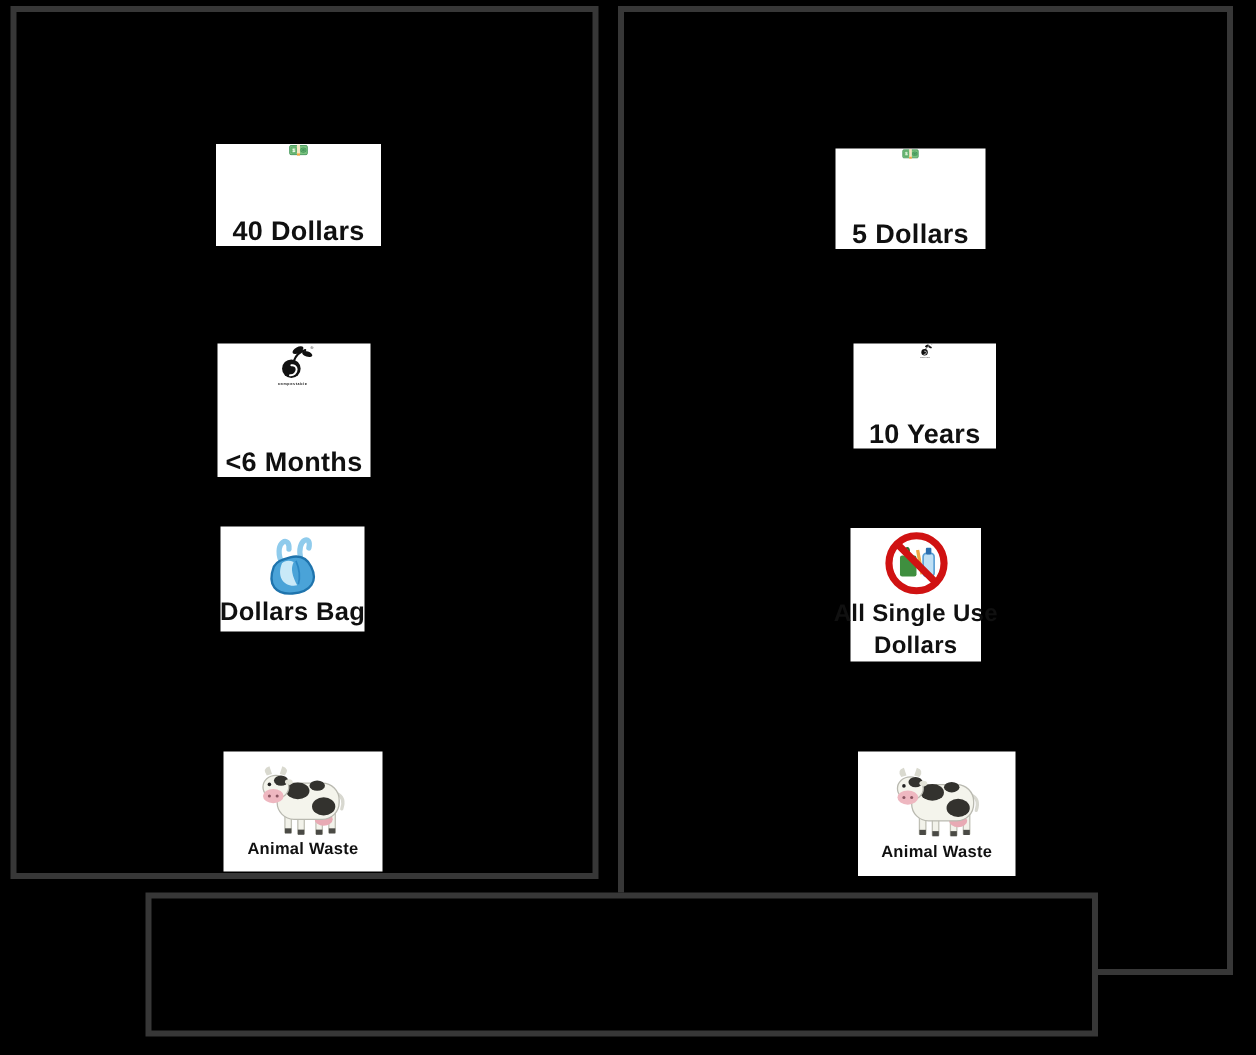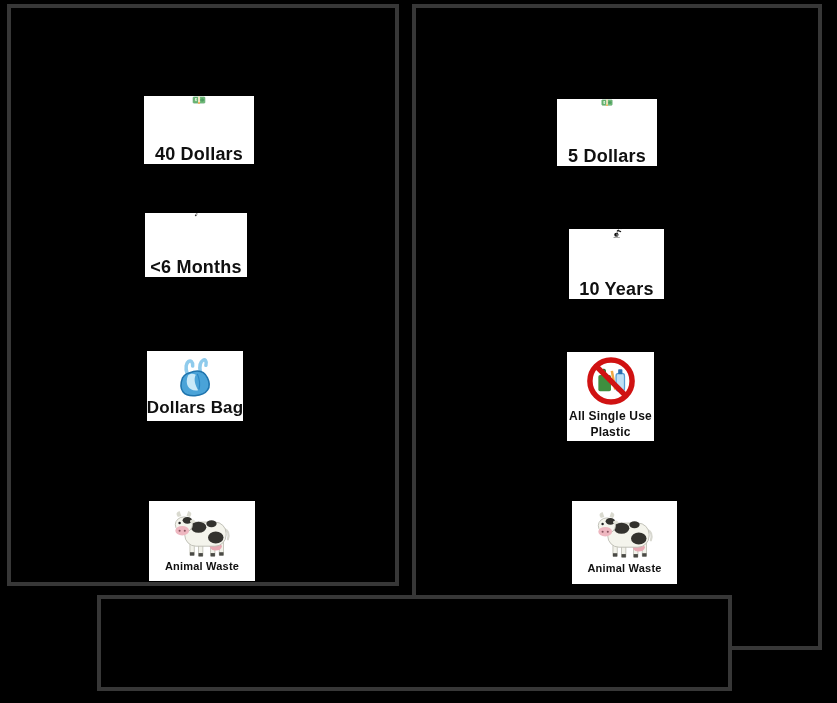--- a/index.html
+++ b/index.html
@@ -25,21 +25,21 @@
     box-sizing:border-box;
     gap:1px;
   }
   .lbl{
     font-weight:700;color:#101010;line-height:1.05;white-space:nowrap;
     letter-spacing:0.2px;
   }
   .lbl-lg{font-size:18px;margin-top:40px;}
   .lbl-md{font-size:17px;}
   .lbl-sm{font-size:11px;}
-  .lbl-xs{font-size:12px;line-height:1.25;}
+  .lbl-xs{font-size:16px;line-height:1.25;}
   svg{display:block;}
   #symbol-defs{position:absolute;width:0;height:0;overflow:hidden;}
 </style>
 </head>
 <body>
 
 <svg id="symbol-defs" aria-hidden="true">
   <defs>
     <symbol id="sym-money" viewBox="0 0 64 40">
       <rect x="3" y="5" width="58" height="30" rx="4" fill="#7cc47f" stroke="#45975c" stroke-width="3"></rect>
@@ -107,21 +107,21 @@
   </defs>
 </svg>
 
 <div class="panel" id="left-panel">
   <div class="card" style="left:133px;top:88px;width:110px;height:68px;">
     <svg width="58" height="36">
         <use href="#sym-money"></use>
       </svg>
     <div class="lbl lbl-lg">40 Dollars</div>
   </div>
-  <div class="card" style="left:134px;top:205px;width:102px;height:64px;">
+  <div class="card" style="left:134px;top:221px;width:102px;height:89px;">
     <svg width="52" height="56">
         <use href="#sym-compost"></use>
       </svg>
     <div class="lbl lbl-lg">&lt;6 Months</div>
   </div>
   <div class="card" style="left:136px;top:343px;width:96px;height:70px;">
     <svg width="48" height="42">
         <use href="#sym-bag"></use>
       </svg>
     <div class="lbl lbl-md">Dollars Bag</div>
@@ -145,21 +145,21 @@
     <svg width="48" height="50">
         <use href="#sym-compost"></use>
       </svg>
     <div class="lbl lbl-lg">10 Years</div>
   </div>
   <div class="card" style="left:151px;top:344px;width:87px;height:89px;">
     <svg width="54" height="54">
         <use href="#sym-noplastic"></use>
       </svg>
     <div class="lbl lbl-xs">All Single Use</div>
-    <div class="lbl lbl-xs">Plastic</div>
+    <div class="lbl lbl-xs">Dollars</div>
   </div>
   <div class="card" style="left:156px;top:493px;width:105px;height:83px;">
     <svg width="62" height="52">
         <use href="#sym-cow"></use>
       </svg>
     <div class="lbl lbl-sm">Animal Waste</div>
   </div>
 </div>
 
 <div class="panel" id="bottom-box"></div>

